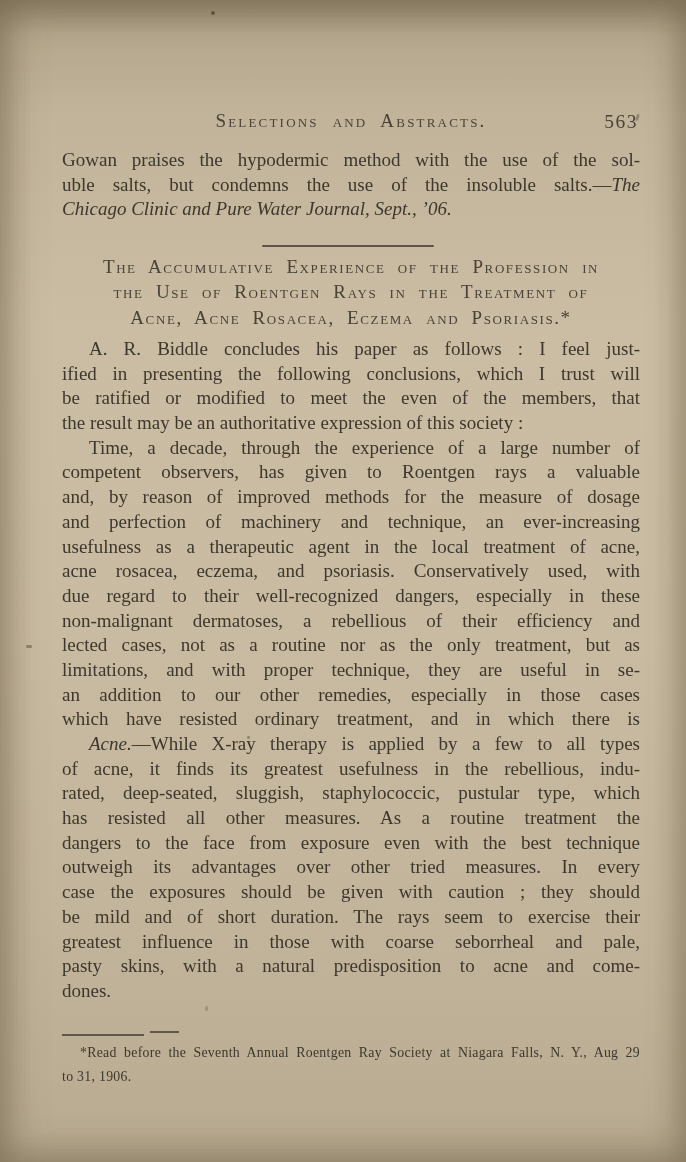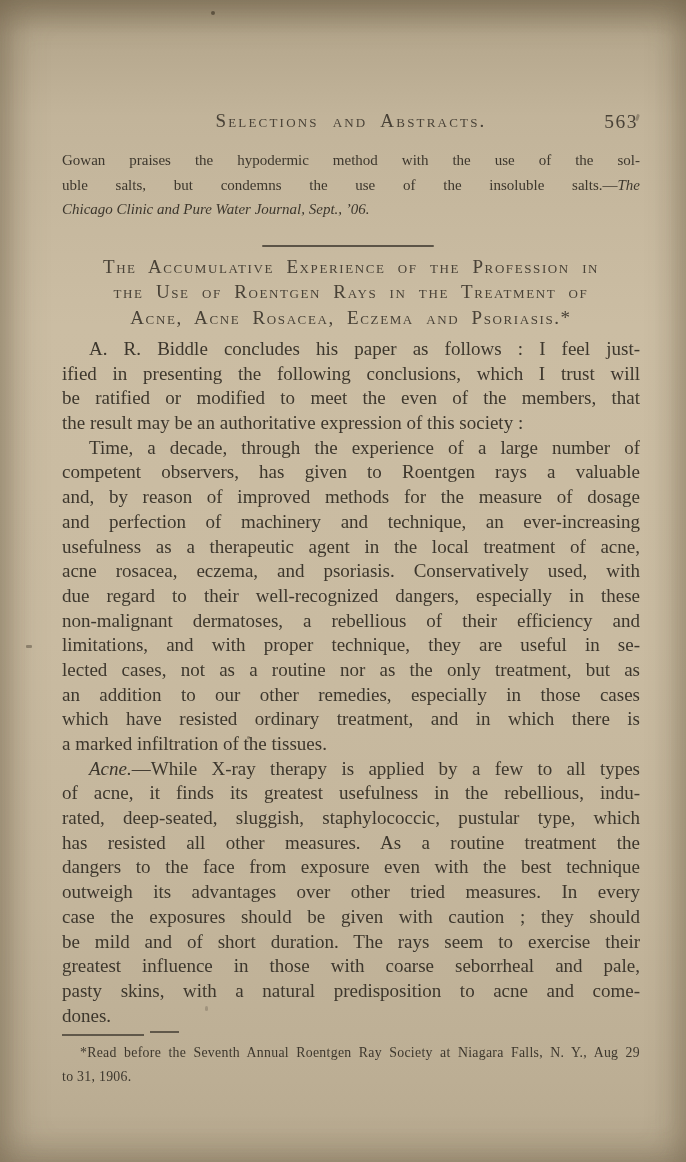--- a/index.html
+++ b/index.html
@@ -62,21 +62,21 @@
   
   .tline {
     text-align: justify;
     text-align-last: justify;
     overflow: hidden;
     white-space: normal;
   }
   .tline.last { text-align-last: left; }
   .tline em { font-style: italic; }
 
-  .intro { top: 148px; font-size: 15px; }
+  .intro { top: 148px; font-size: 19px; }
   .intro .tline { height: 24.7px; line-height: 24.7px; }
 
   .rule {
     position: absolute;
     left: 262px; top: 245px;
     width: 172px; height: 2px;
     background: var(--ink-soft);
     opacity: 0.85;
     border-radius: 1px;
   }
@@ -155,25 +155,24 @@
       </div>
     <div class="para">
         <div class="tline first"><span>Time, a decade, through the experience of a large number of</span></div>
         <div class="tline"><span>competent observers, has given to Roentgen rays a valuable</span></div>
         <div class="tline"><span>and, by reason of improved methods for the measure of dosage</span></div>
         <div class="tline"><span>and perfection of machinery and technique, an ever-increasing</span></div>
         <div class="tline"><span>usefulness as a therapeutic agent in the local treatment of acne,</span></div>
         <div class="tline"><span>acne rosacea, eczema, and psoriasis. Conservatively used, with</span></div>
         <div class="tline"><span>due regard to their well-recognized dangers, especially in these</span></div>
         <div class="tline"><span>non-malignant dermatoses, a rebellious of their efficiency and</span></div>
+        <div class="tline"><span>lected cases, not as a routine nor as the only treatment, but as</span></div>
         <div class="tline"><span>limitations, and with proper technique, they are useful in se-</span></div>
-        <div class="tline"><span>lected cases, not as a routine nor as the only treatment, but as</span></div>
         <div class="tline"><span>an addition to our other remedies, especially in those cases</span></div>
         <div class="tline"><span>which have resisted ordinary treatment, and in which there is</span></div>
-        <div class="tline last"><span>a marked infiltration of the tissues.</span></div>
       </div>
     <div class="para">
         <div class="tline first"><em>Acne.</em><span>—While X-ray therapy is applied by a few to all types</span></div>
         <div class="tline"><span>of acne, it finds its greatest usefulness in the rebellious, indu-</span></div>
         <div class="tline"><span>rated, deep-seated, sluggish, staphylococcic, pustular type, which</span></div>
         <div class="tline"><span>has resisted all other measures. As a routine treatment the</span></div>
         <div class="tline"><span>dangers to the face from exposure even with the best technique</span></div>
         <div class="tline"><span>outweigh its advantages over other tried measures. In every</span></div>
         <div class="tline"><span>case the exposures should be given with caution ; they should</span></div>
         <div class="tline"><span>be mild and of short duration. The rays seem to exercise their</span></div>

